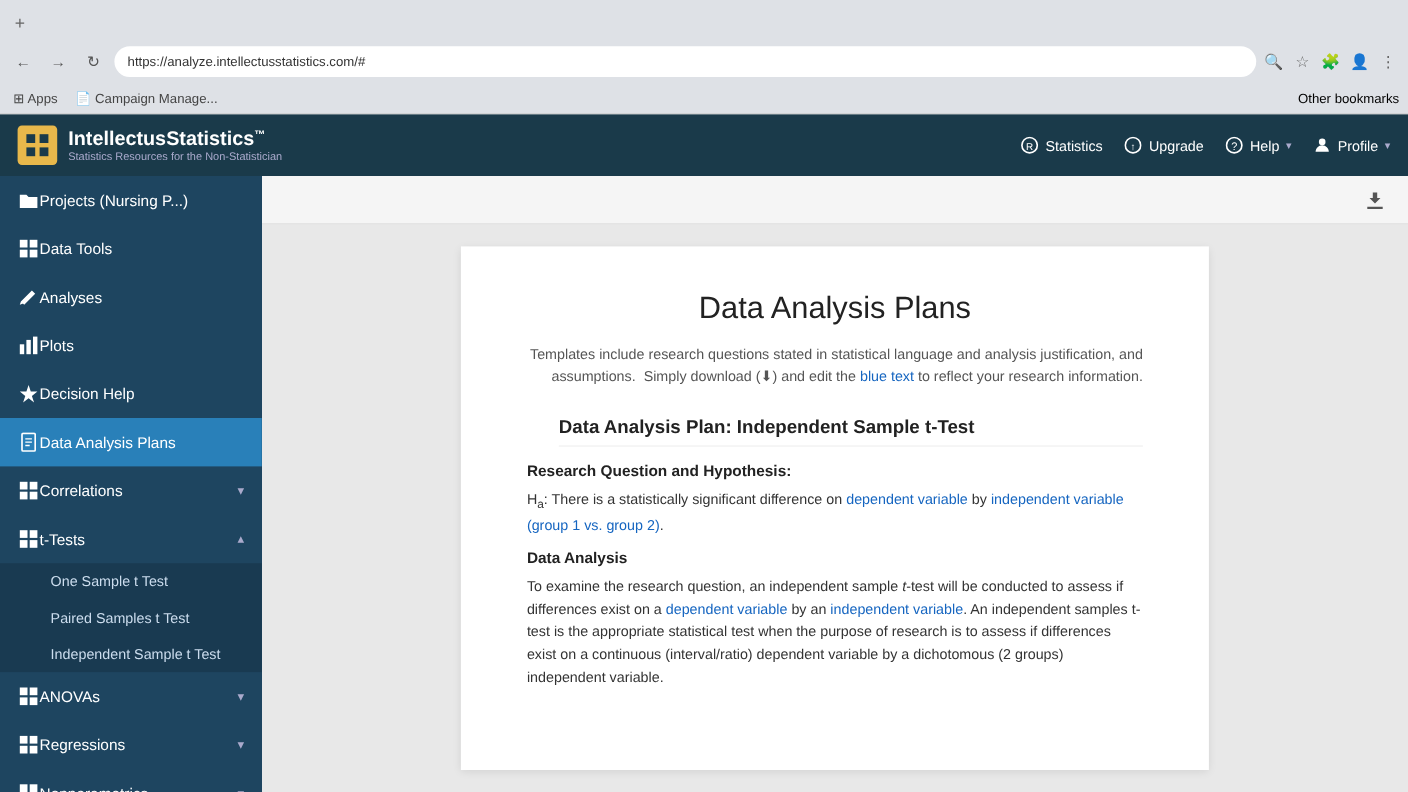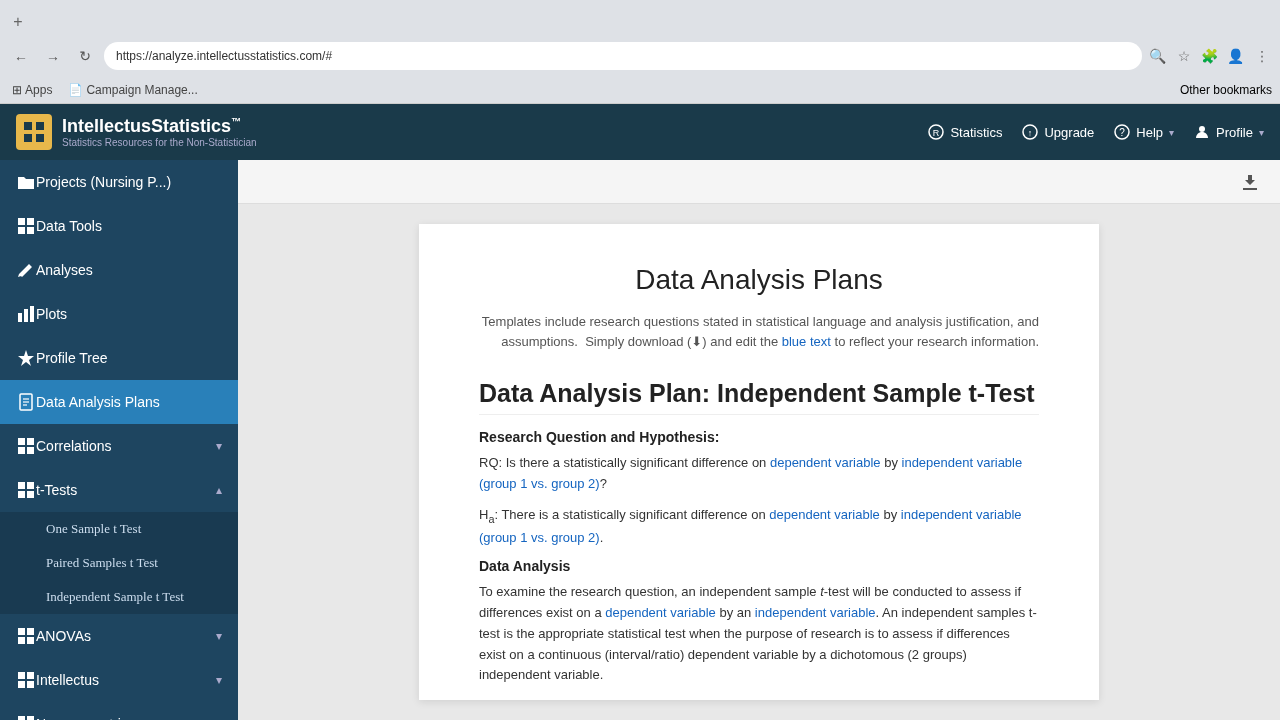--- a/index.html
+++ b/index.html
@@ -44,34 +44,34 @@
 
     
     .sidebar { width: 238px; background: #1e4560; flex-shrink: 0; overflow-y: auto; display: flex; flex-direction: column; }
     .sidebar-item { display: flex; align-items: center; gap: 0; padding: 12px 16px; color: white; font-size: 14px; cursor: pointer; }
     .sidebar-item.active { background: #2980b9; }
     .sidebar-item .icon { width: 20px; height: 20px; display: flex; align-items: center; justify-content: center; flex-shrink: 0; }
     .sidebar-item .label { flex: 1; }
     .sidebar-item .chevron { font-size: 12px; color: #aac; }
 
     .sidebar-subitems { background: rgba(0,0,0,0.15); }
-    .sidebar-subitem { padding: 9px 16px 9px 46px; color: #cde; font-size: 13px; cursor: pointer; font-family: Liberation Serif, serif; }
+    .sidebar-subitem { padding: 9px 16px 9px 46px; color: #cde; font-size: 13px; cursor: pointer; }
 
     
     .content { flex: 1; overflow: hidden; display: flex; flex-direction: column; background: #e8e8e8; }
     .content-header { background: #f5f5f5; border-bottom: 1px solid #ddd; height: 44px; display: flex; align-items: center; padding: 0 16px; }
     .content-body { flex: 1; overflow-y: auto; display: flex; justify-content: center; padding: 20px; }
     .download-btn { margin-left: auto; width: 28px; height: 28px; display: flex; align-items: center; justify-content: center; cursor: pointer; color: #555; }
 
     .document { background: white; width: 680px; min-height: 100%; padding: 40px 60px; box-shadow: 0 2px 8px rgba(0,0,0,0.1); }
     .doc-title { text-align: center; font-size: 28px; font-weight: normal; color: #222; margin-bottom: 16px; }
     .doc-subtitle { text-align: right; font-size: 13px; color: #555; line-height: 1.5; margin-bottom: 28px; }
     .doc-subtitle a, .doc-subtitle span.link { color: #1565c0; }
 
-    .section-heading { font-size: 25px; font-weight: bold; color: #222; margin-bottom: 14px; border-bottom: 1px solid #eee; padding-bottom: 6px; }
+    .section-heading { font-size: 17px; font-weight: bold; color: #222; margin-bottom: 14px; border-bottom: 1px solid #eee; padding-bottom: 6px; margin-left: 29px; }
     .subsection-heading { font-size: 14px; font-weight: bold; color: #222; margin-bottom: 8px; }
     .doc-para { font-size: 13px; color: #333; line-height: 1.6; margin-bottom: 10px; }
     .doc-para a, .link-blue { color: #1565c0; text-decoration: none; }
   </style>
 </head>
 <body>
 
 <div class="browser-chrome">
 
   <div class="tab-bar">
@@ -204,21 +204,21 @@
         </div>
         <span class="label">Plots</span>
       </div>
 
       <div class="sidebar-item">
         <div class="icon">
           <svg width="18" height="18" viewBox="0 0 18 18" fill="white">
               <polygon points="9,1 11,7 17,7 12,11 14,17 9,13 4,17 6,11 1,7 7,7"></polygon>
             </svg>
         </div>
-        <span class="label">Profile Tree</span>
+        <span class="label">Decision Help</span>
       </div>
 
       <div class="sidebar-item active">
         <div class="icon">
           <svg width="18" height="18" viewBox="0 0 18 18" fill="white">
               <rect x="3" y="1" width="12" height="16" rx="1" fill="none" stroke="white" stroke-width="1.5"></rect>
               <line x1="6" y1="6" x2="12" y2="6" stroke="white" stroke-width="1.2"></line>
               <line x1="6" y1="9" x2="12" y2="9" stroke="white" stroke-width="1.2"></line>
               <line x1="6" y1="12" x2="10" y2="12" stroke="white" stroke-width="1.2"></line>
             </svg>
@@ -279,21 +279,21 @@
 
       <div class="sidebar-item">
         <div class="icon">
           <svg width="18" height="18" viewBox="0 0 18 18" fill="white">
               <rect x="1" y="1" width="7" height="7"></rect>
               <rect x="10" y="1" width="7" height="7"></rect>
               <rect x="1" y="10" width="7" height="7"></rect>
               <rect x="10" y="10" width="7" height="7"></rect>
             </svg>
         </div>
-        <span class="label">Intellectus</span>
+        <span class="label">Regressions</span>
         <span class="chevron">▾</span>
       </div>
 
       <div class="sidebar-item">
         <div class="icon">
           <svg width="18" height="18" viewBox="0 0 18 18" fill="white">
               <rect x="1" y="1" width="7" height="7"></rect>
               <rect x="10" y="1" width="7" height="7"></rect>
               <rect x="1" y="10" width="7" height="7"></rect>
               <rect x="10" y="10" width="7" height="7"></rect>
@@ -319,23 +319,20 @@
           <h1 class="doc-title">Data Analysis Plans</h1>
 
           <p class="doc-subtitle">
             Templates include research questions stated in statistical language and analysis justification, and assumptions.&nbsp; Simply download (<span>⬇</span>) and edit the <a class="link-blue">blue text</a> to reflect your research information.
           </p>
 
           <h2 class="section-heading">Data Analysis Plan: Independent Sample t-Test</h2>
 
           <p class="subsection-heading">Research Question and Hypothesis:</p>
 
-          <p class="doc-para">
-            RQ: Is there a statistically significant difference on <a class="link-blue">dependent variable</a> by <a class="link-blue">independent variable (group 1 vs. group 2)</a>?
-          </p>
 
 
           <p class="doc-para">
             H<sub>a</sub>: There is a statistically significant difference on <a class="link-blue">dependent variable</a> by <a class="link-blue">independent variable (group 1 vs. group 2)</a>.
           </p>
 
           <p class="subsection-heading">Data Analysis</p>
 
           <p class="doc-para">
             To examine the research question, an independent sample <em>t</em>-test will be conducted to assess if differences exist on a <a class="link-blue">dependent variable</a> by an <a class="link-blue">independent variable</a>. An independent samples t-test is the appropriate statistical test when the purpose of research is to assess if differences exist on a continuous (interval/ratio) dependent variable by a dichotomous (2 groups) independent variable.

